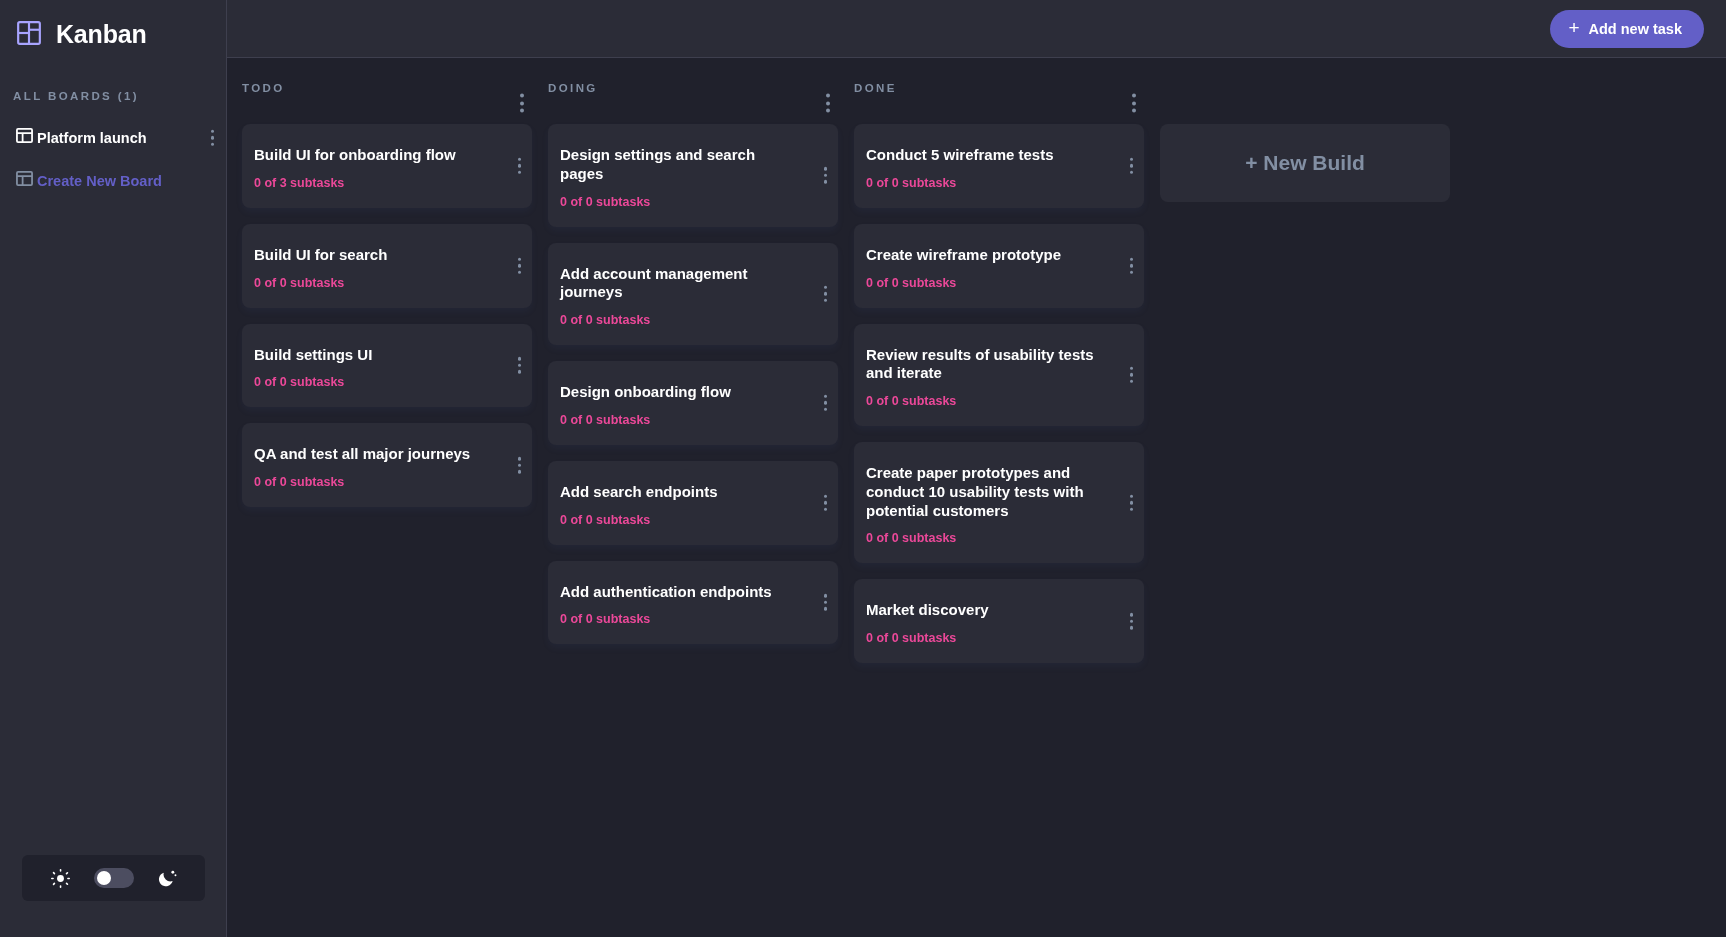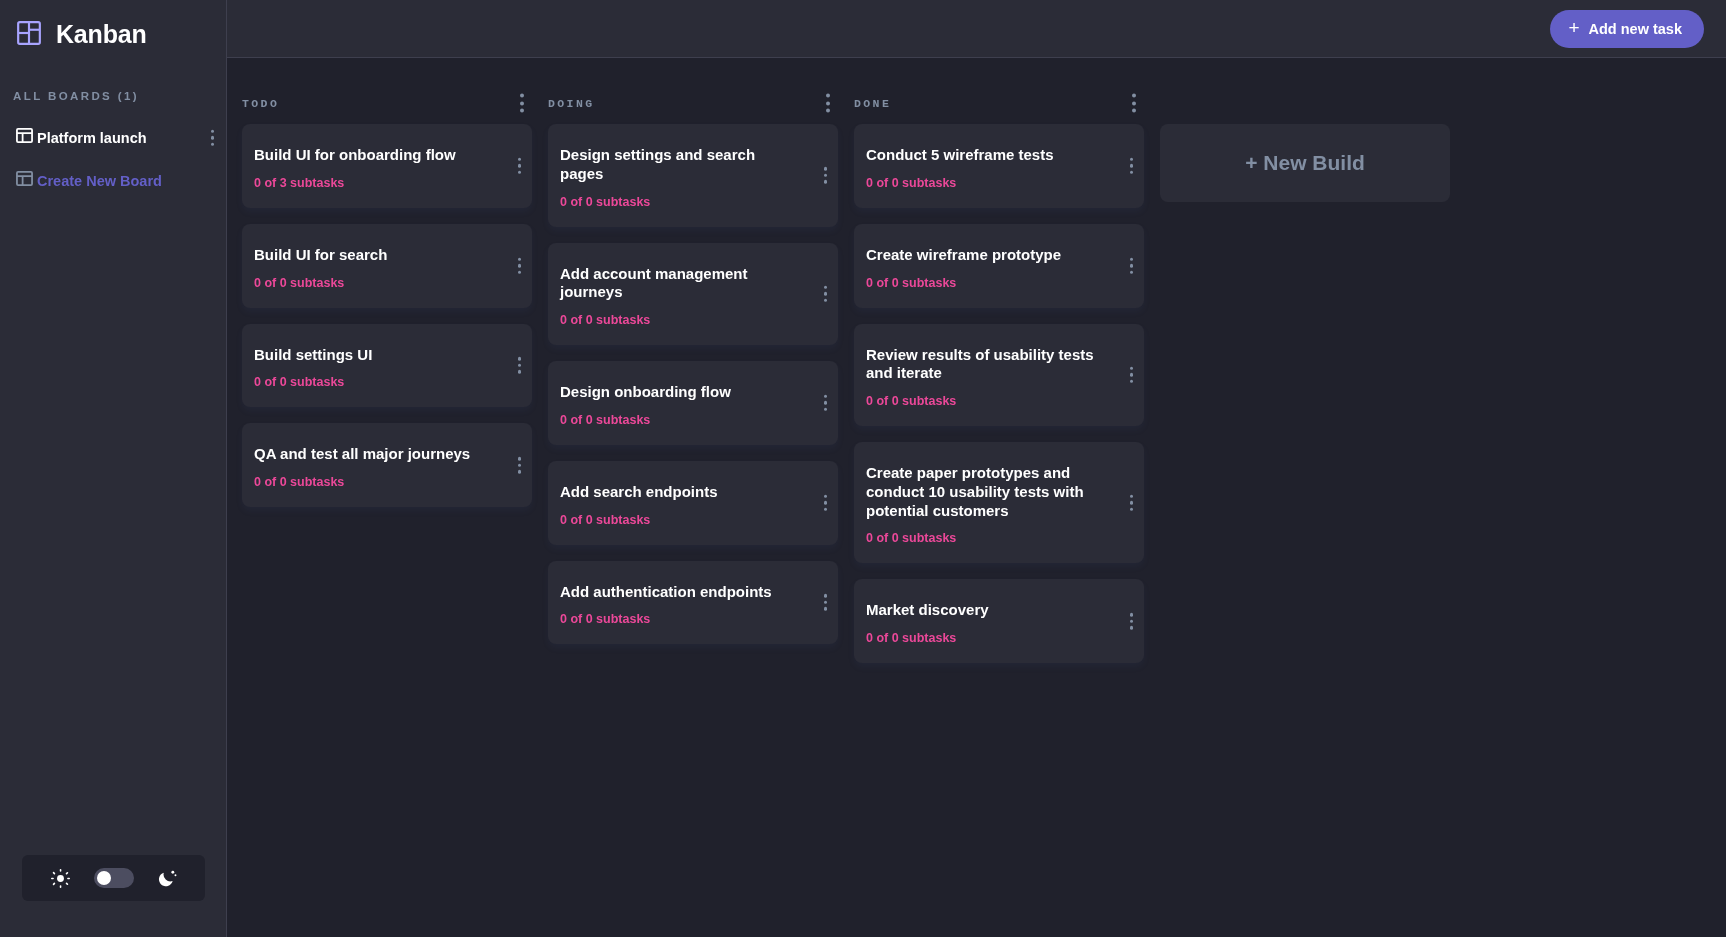--- a/index.html
+++ b/index.html
@@ -176,25 +176,23 @@
 
   .column {
     width: 290px;
     min-width: 290px;
     display: flex;
     flex-direction: column;
   }
 
   .column-head {
     display: flex;
-    align-items: center;
     height: 42px;
     padding-left: 0px;
     position: relative;
-    font-family: Liberation Mono, monospace;
   }
   .column-title {
     color: #828FA3;
     font-size: 11.5px;
     font-weight: 700;
     letter-spacing: 2.4px;
   }
   .column-kebab {
     position: absolute;
     right: 8px;

